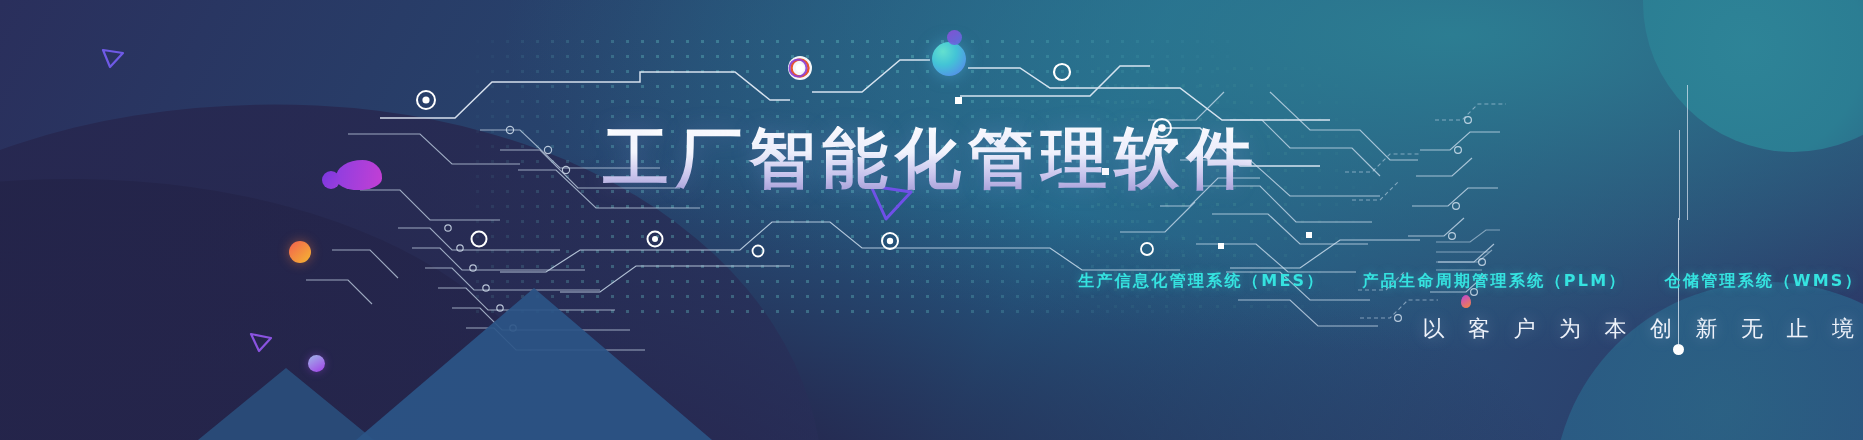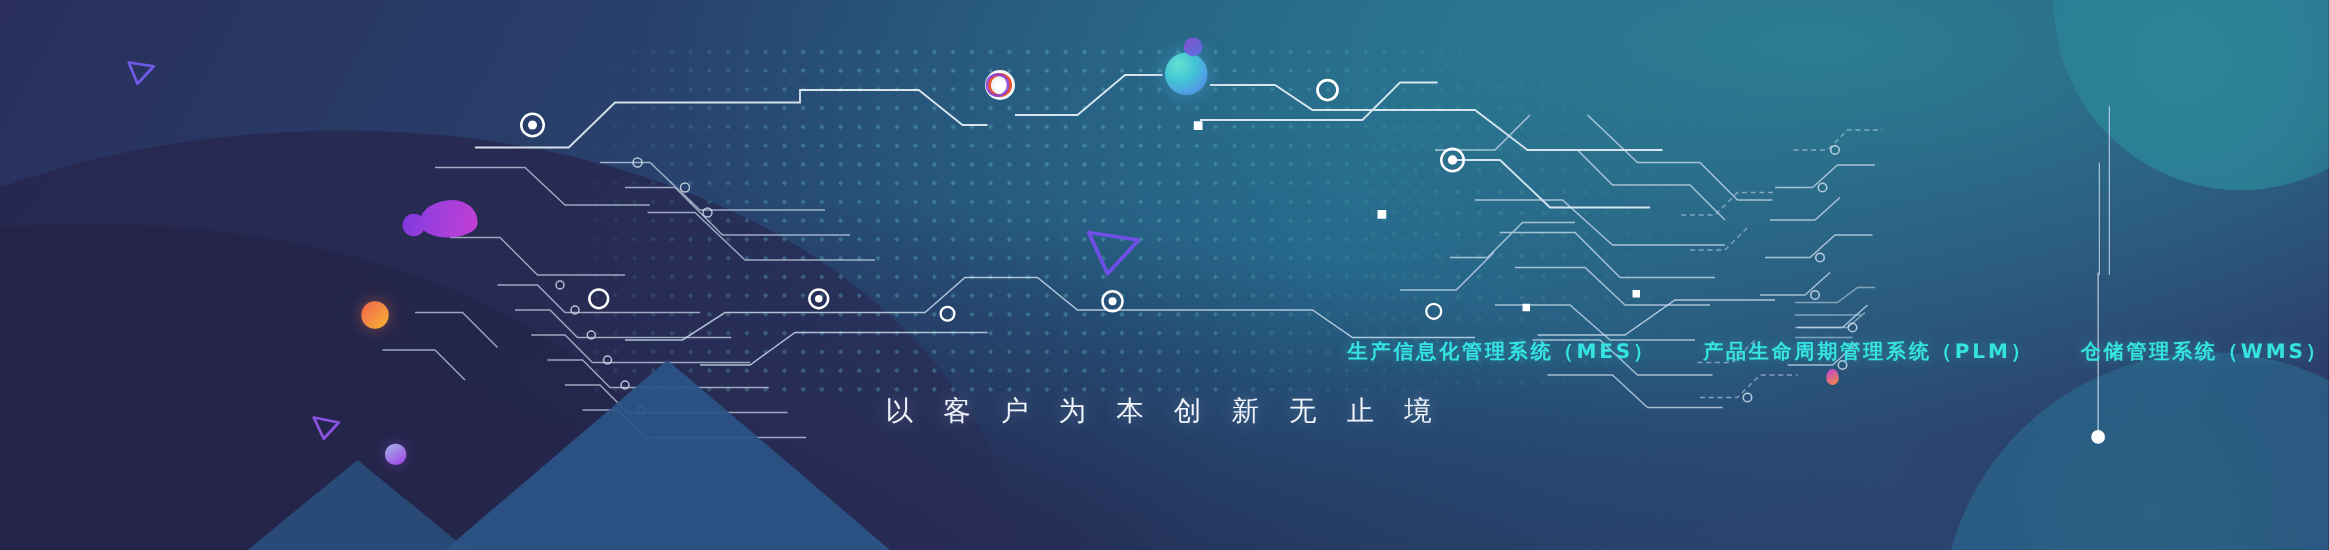--- a/index.html
+++ b/index.html
@@ -122,24 +122,24 @@
     font-family:"DejaVu Sans","Liberation Sans",sans-serif;
   }
   .subtitle{
     position:absolute;left:0;right:0;top:271px;text-align:right;
     font-size:16px;font-weight:bold;letter-spacing:2.3px;color:#35e3e0;
     text-shadow:0 0 10px rgba(53,227,224,.35);
     font-family:"DejaVu Sans","Liberation Sans",sans-serif;
   }
   .subtitle .gap{display:inline-block;width:22px;}
   .slogan{
-    position:absolute;left:0;right:0;top:314px;text-align:center;
+    position:absolute;left:0;right:0;top:314px;text-align:right;
     font-size:22px;letter-spacing:9px;color:#eef2fa;
     text-shadow:0 0 14px rgba(200,215,245,.35);
-    font-family:Liberation Sans, sans-serif;
+    font-family:Liberation Serif, serif;
   }
 </style>
 </head>
 <body>
 
 <div class="banner">
 
   <div class="blob-left-sweep"></div>
   <div class="blob-left-dark"></div>
   <div class="blob blob-tr"></div>
@@ -284,20 +284,21 @@
     <svg width="50" height="44" viewBox="0 0 50 44">
       <path d="M5 6 L45 12 L20 39 Z" fill="none" stroke="#6f4fe8" stroke-width="3" stroke-linejoin="round"></path>
     </svg>
   </div>
   <div class="tri-outline" style="left:248px;top:330px;">
     <svg width="26" height="24" viewBox="0 0 26 24">
       <path d="M3 4 L23 8 L11 21 Z" fill="none" stroke="#8a53e0" stroke-width="2.2" stroke-linejoin="round"></path>
     </svg>
   </div>
 
+  <div class="title">工厂智能化管理软件</div>
 
   <div class="subtitle">
     <span>生产信息化管理系统（MES）</span>
     <span class="gap"></span>
     <span>产品生命周期管理系统（PLM）</span>
     <span class="gap"></span>
     <span>仓储管理系统（WMS）</span>
   </div>
 
   <div class="slogan">以 客 户 为 本  创 新 无 止 境</div>

